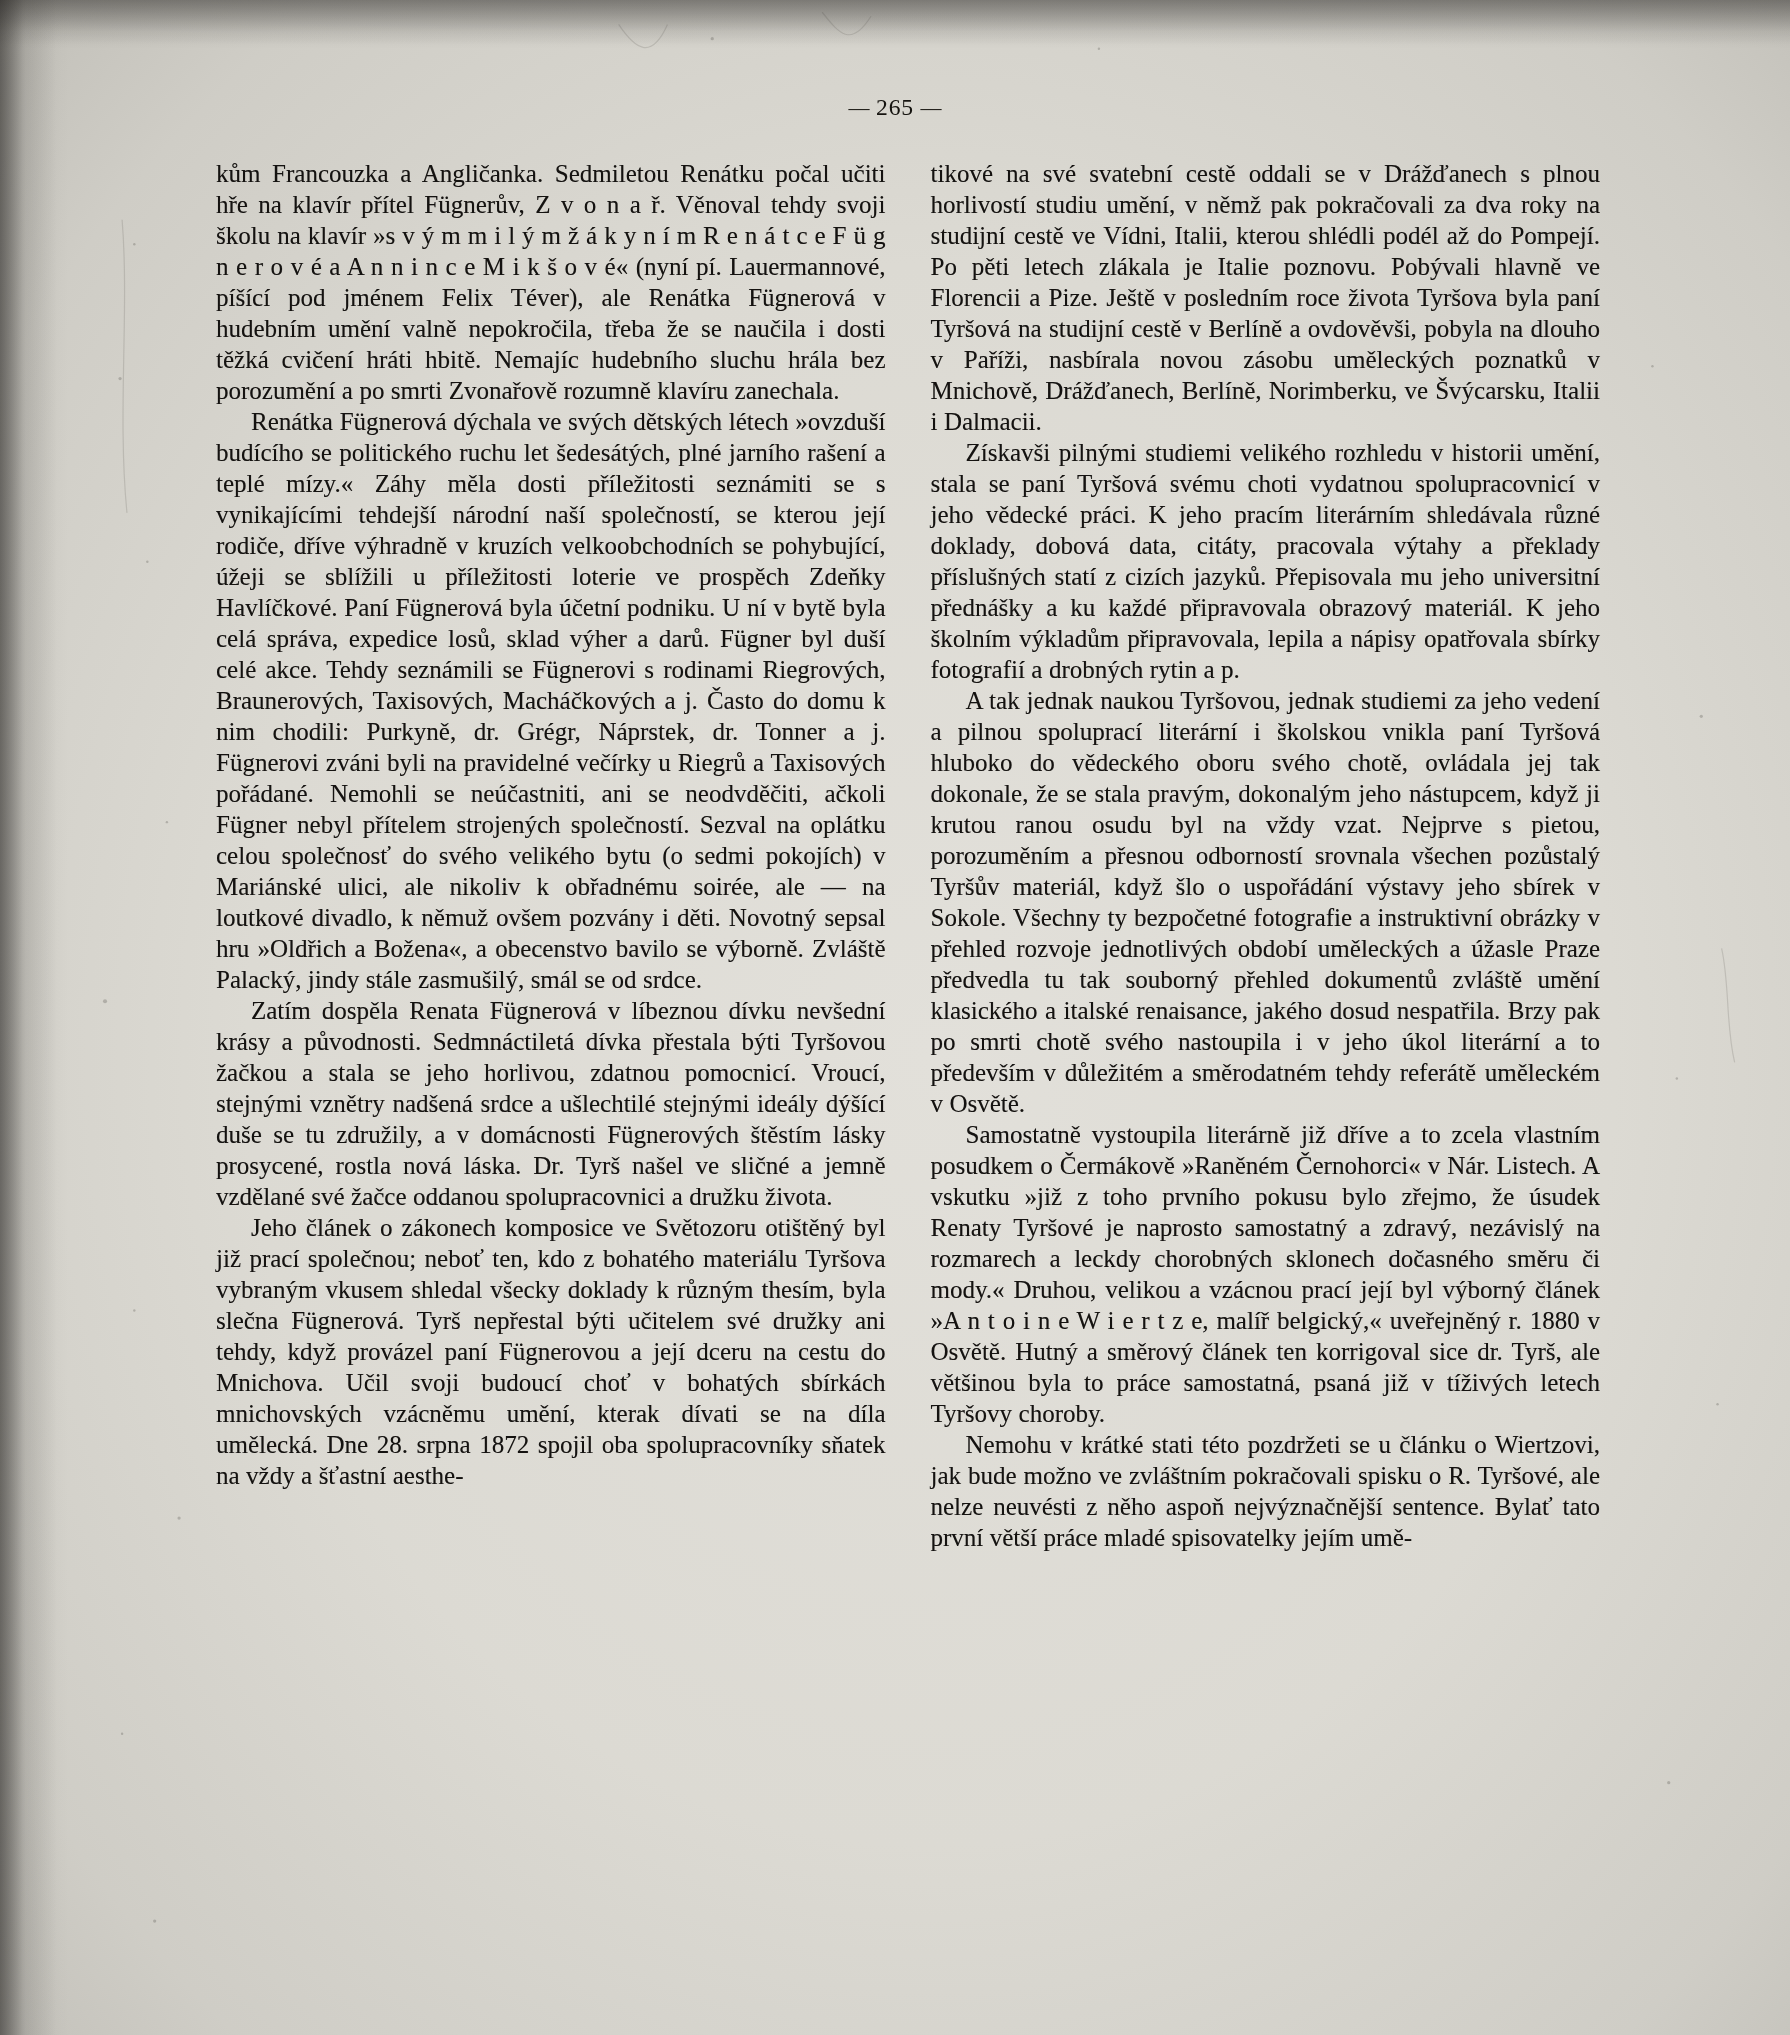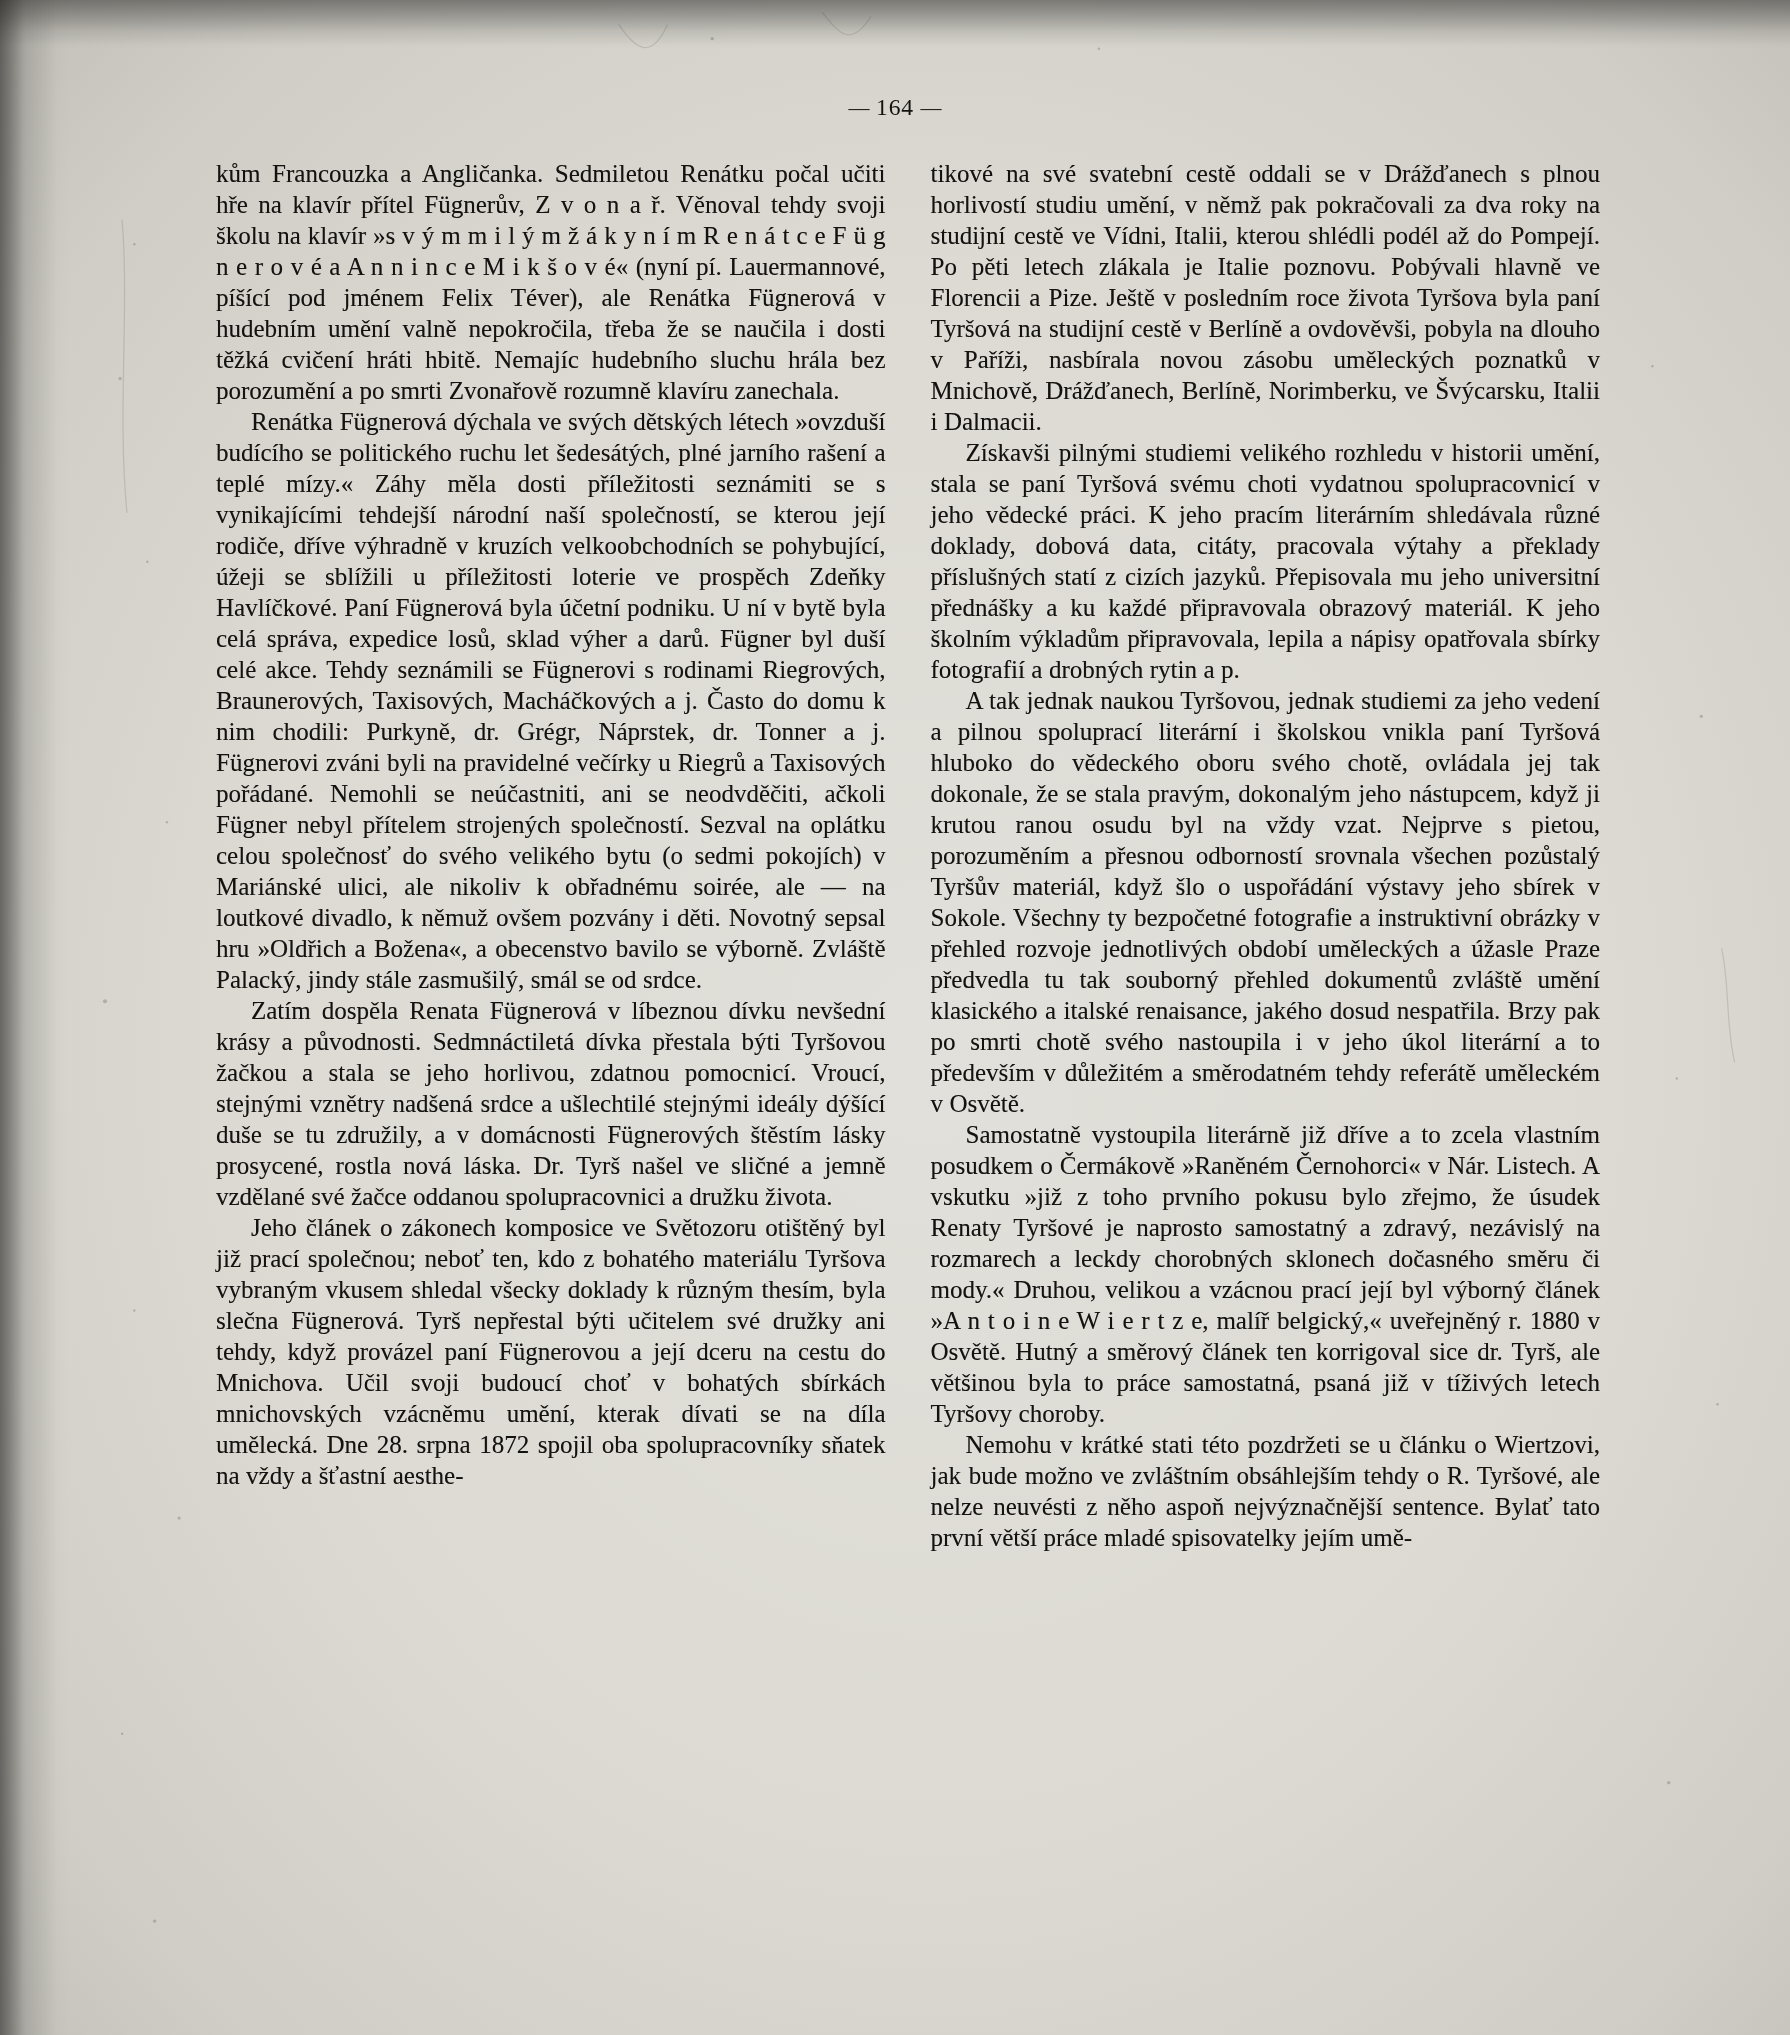--- a/index.html
+++ b/index.html
@@ -130,36 +130,36 @@
     </g>
     <g stroke="#5a5751" stroke-width="3" opacity="0.35" fill="none">
       <path d="M 300 540 C 318 760, 288 1020, 312 1260"></path>
       <path d="M 1520 60 C 1560 120, 1600 150, 1640 60"></path>
       <path d="M 2020 30 C 2060 80, 2090 120, 2140 40"></path>
       <path d="M 4230 2330 C 4250 2420, 4240 2520, 4262 2610"></path>
     </g>
   </svg>
 
   <div class="folio">
-    <span class="dash">—</span><span>164</span><span class="dash">—</span>
+    <span class="dash">—</span><span>265</span><span class="dash">—</span>
   </div>
 
   <div class="columns">
     <div class="col">
       <p class="noindent">kům Francouzka a Angličanka. Sedmiletou Renátku počal učiti hře na klavír přítel Fügnerův, Z v o n a ř. Věnoval tehdy svoji školu na klavír »s v ý m   m i l ý m   ž á k y n í m   R e n á t c e   F ü g n e r o v é  a  A n n i n c e   M i k š o v é« (nyní pí. Lauermannové, píšící pod jménem Felix Téver), ale Renátka Fügnerová v hudebním umění valně nepokročila, třeba že se naučila i dosti těžká cvičení hráti hbitě. Nemajíc hudebního sluchu hrála bez porozumění a po smrti Zvonařově rozumně klavíru zanechala.</p>
       <p class="indent">Renátka Fügnerová dýchala ve svých dětských létech »ovzduší budícího se politického ruchu let šedesátých, plné jarního rašení a teplé mízy.« Záhy měla dosti příležitosti seznámiti se s vynikajícími tehdejší národní naší společností, se kterou její rodiče, dříve výhradně v kruzích velkoobchodních se pohybující, úžeji se sblížili u příležitosti loterie ve prospěch Zdeňky Havlíčkové. Paní Fügnerová byla účetní podniku. U ní v bytě byla celá správa, expedice losů, sklad výher a darů. Fügner byl duší celé akce. Tehdy seznámili se Fügnerovi s rodinami Riegrových, Braunerových, Taxisových, Macháčkových a j. Často do domu k nim chodili: Purkyně, dr. Grégr, Náprstek, dr. Tonner a j. Fügnerovi zváni byli na pravidelné večírky u Riegrů a Taxisových pořádané. Nemohli se neúčastniti, ani se neodvděčiti, ačkoli Fügner nebyl přítelem strojených společností. Sezval na oplátku celou společnosť do svého velikého bytu (o sedmi pokojích) v Mariánské ulici, ale nikoliv k obřadnému soirée, ale — na loutkové divadlo, k němuž ovšem pozvány i děti. Novotný sepsal hru »Oldřich a Božena«, a obecenstvo bavilo se výborně. Zvláště Palacký, jindy stále zasmušilý, smál se od srdce.</p>
       <p class="indent">Zatím dospěla Renata Fügnerová v líbeznou dívku nevšední krásy a původnosti. Sedmnáctiletá dívka přestala býti Tyršovou žačkou a stala se jeho horlivou, zdatnou pomocnicí. Vroucí, stejnými vznětry nadšená srdce a ušlechtilé stejnými ideály dýšící duše se tu združily, a v domácnosti Fügnerových štěstím lásky prosycené, rostla nová láska. Dr. Tyrš našel ve sličné a jemně vzdělané své žačce oddanou spolupracovnici a družku života.</p>
       <p class="indent">Jeho článek o zákonech komposice ve Světozoru otištěný byl již prací společnou; neboť ten, kdo z bohatého materiálu Tyršova vybraným vkusem shledal všecky doklady k různým thesím, byla slečna Fügnerová. Tyrš nepřestal býti učitelem své družky ani tehdy, když provázel paní Fügnerovou a její dceru na cestu do Mnichova. Učil svoji budoucí choť v bohatých sbírkách mnichovských vzácněmu umění, kterak dívati se na díla umělecká. Dne 28. srpna 1872 spojil oba spolupracovníky sňatek na vždy a šťastní aesthe-</p>
     </div>
     <div class="col">
       <p class="noindent">tikové na své svatební cestě oddali se v Drážďanech s plnou horlivostí studiu umění, v němž pak pokračovali za dva roky na studijní cestě ve Vídni, Italii, kterou shlédli podél až do Pompejí. Po pěti letech zlákala je Italie poznovu. Pobývali hlavně ve Florencii a Pize. Ještě v posledním roce života Tyršova byla paní Tyršová na studijní cestě v Berlíně a ovdověvši, pobyla na dlouho v Paříži, nasbírala novou zásobu uměleckých poznatků v Mnichově, Drážďanech, Berlíně, Norimberku, ve Švýcarsku, Italii i Dalmacii.</p>
       <p class="indent">Získavši pilnými studiemi velikého rozhledu v historii umění, stala se paní Tyršová svému choti vydatnou spolupracovnicí v jeho vědecké práci. K jeho pracím literárním shledávala různé doklady, dobová data, citáty, pracovala výtahy a překlady příslušných statí z cizích jazyků. Přepisovala mu jeho universitní přednášky a ku každé připravovala obrazový materiál. K jeho školním výkladům připravovala, lepila a nápisy opatřovala sbírky fotografií a drobných rytin a p.</p>
       <p class="indent">A tak jednak naukou Tyršovou, jednak studiemi za jeho vedení a pilnou spoluprací literární i školskou vnikla paní Tyršová hluboko do vědeckého oboru svého chotě, ovládala jej tak dokonale, že se stala pravým, dokonalým jeho nástupcem, když ji krutou ranou osudu byl na vždy vzat. Nejprve s pietou, porozuměním a přesnou odborností srovnala všechen pozůstalý Tyršův materiál, když šlo o uspořádání výstavy jeho sbírek v Sokole. Všechny ty bezpočetné fotografie a instruktivní obrázky v přehled rozvoje jednotlivých období uměleckých a úžasle Praze předvedla tu tak souborný přehled dokumentů zvláště umění klasického a italské renaisance, jakého dosud nespatřila. Brzy pak po smrti chotě svého nastoupila i v jeho úkol literární a to především v důležitém a směrodatném tehdy referátě uměleckém v Osvětě.</p>
       <p class="indent">Samostatně vystoupila literárně již dříve a to zcela vlastním posudkem o Čermákově »Raněném Černohorci« v Nár. Listech. A vskutku »již z toho prvního pokusu bylo zřejmo, že úsudek Renaty Tyršové je naprosto samostatný a zdravý, nezávislý na rozmarech a leckdy chorobných sklonech dočasného směru či mody.« Druhou, velikou a vzácnou prací její byl výborný článek »A n t o i n e   W i e r t z e, malíř belgický,« uveřejněný r. 1880 v Osvětě. Hutný a směrový článek ten korrigoval sice dr. Tyrš, ale většinou byla to práce samostatná, psaná již v tíživých letech Tyršovy choroby.</p>
-      <p class="indent">Nemohu v krátké stati této pozdržeti se u článku o Wiertzovi, jak bude možno ve zvláštním obsáhlejším tehdy o R. Tyršové, ale nelze neuvésti z něho aspoň nejvýznačnější sentence. Bylať tato první větší práce mladé spisovatelky jejím umě-</p>
+      <p class="indent">Nemohu v krátké stati této pozdržeti se u článku o Wiertzovi, jak bude možno ve zvláštním pokračovali spisku o R. Tyršové, ale nelze neuvésti z něho aspoň nejvýznačnější sentence. Bylať tato první větší práce mladé spisovatelky jejím umě-</p>
     </div>
   </div>
 
   <div class="edge-left"></div>
   <div class="edge-top"></div>
 
 </div>
 
 
 </body></html>

